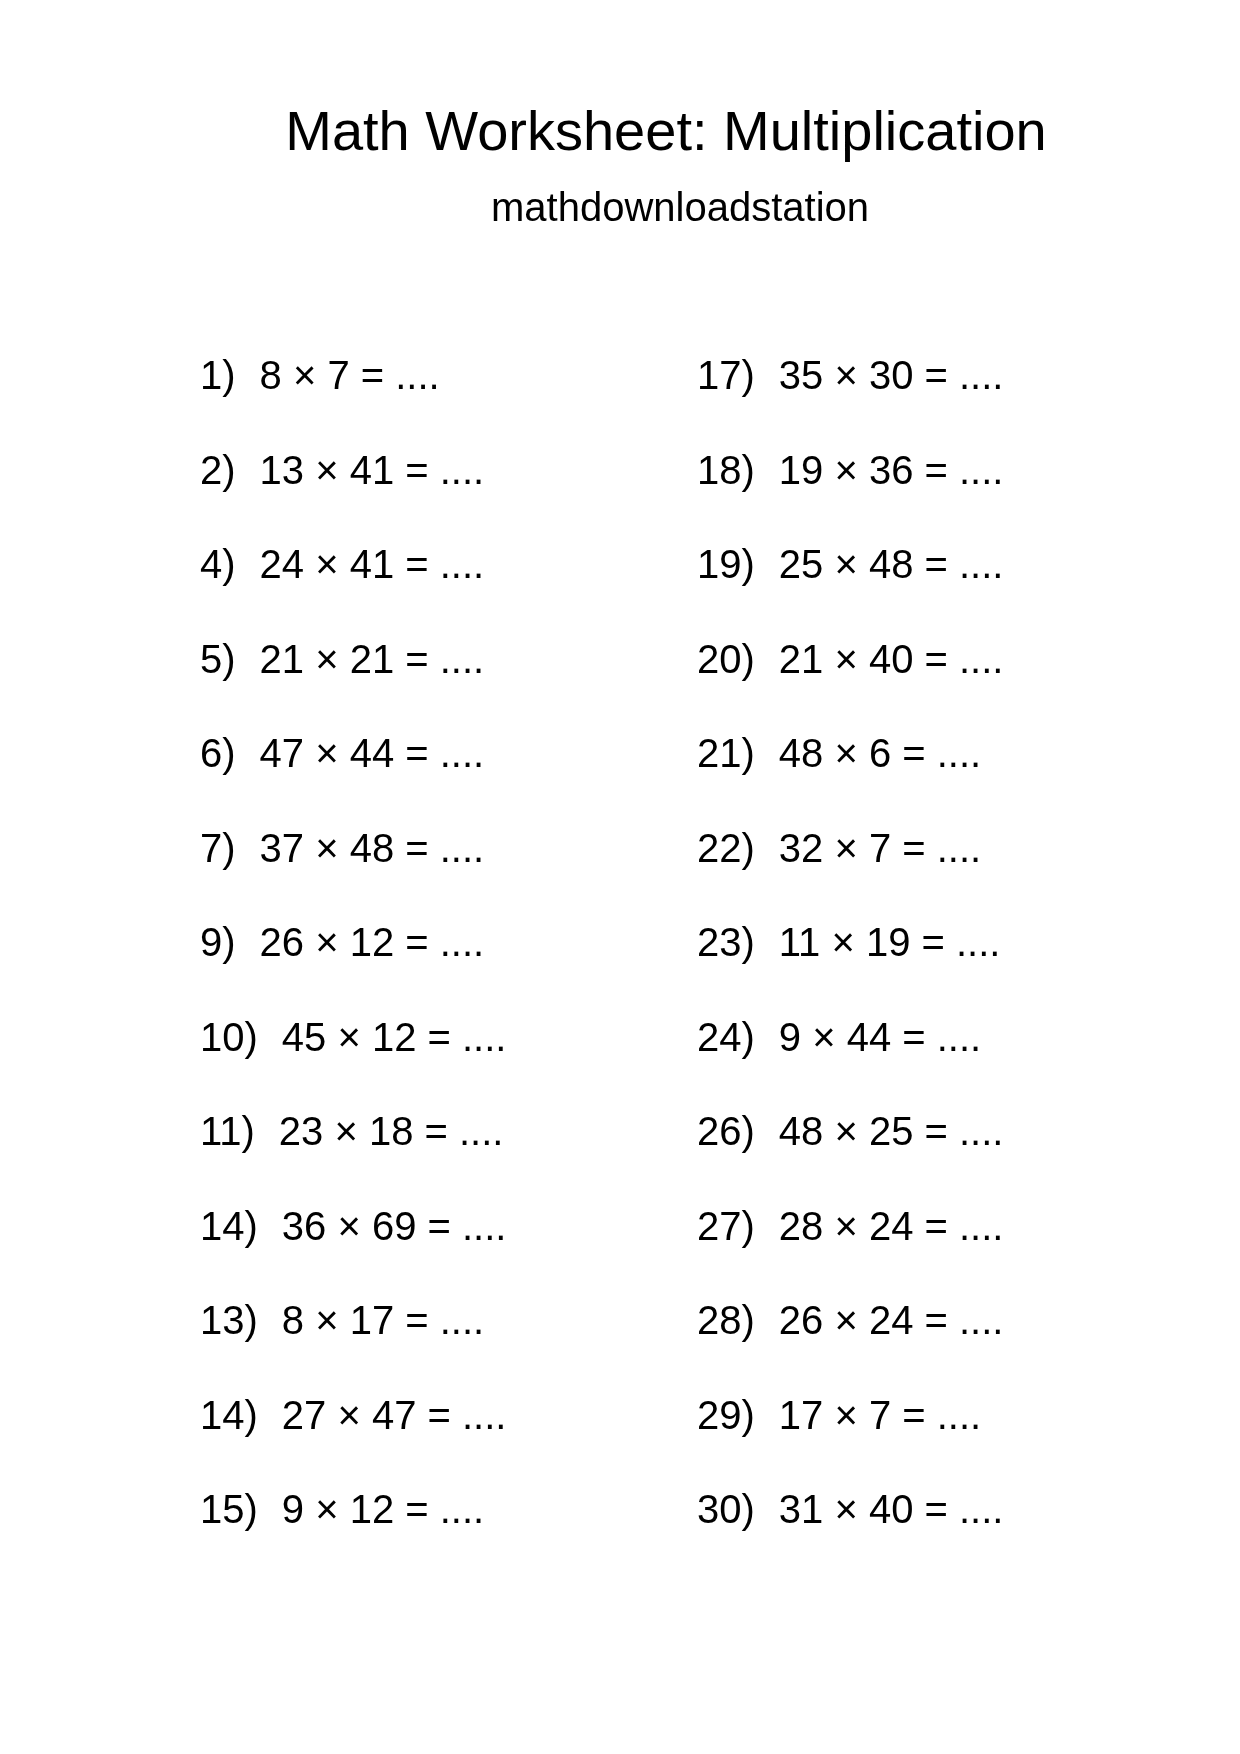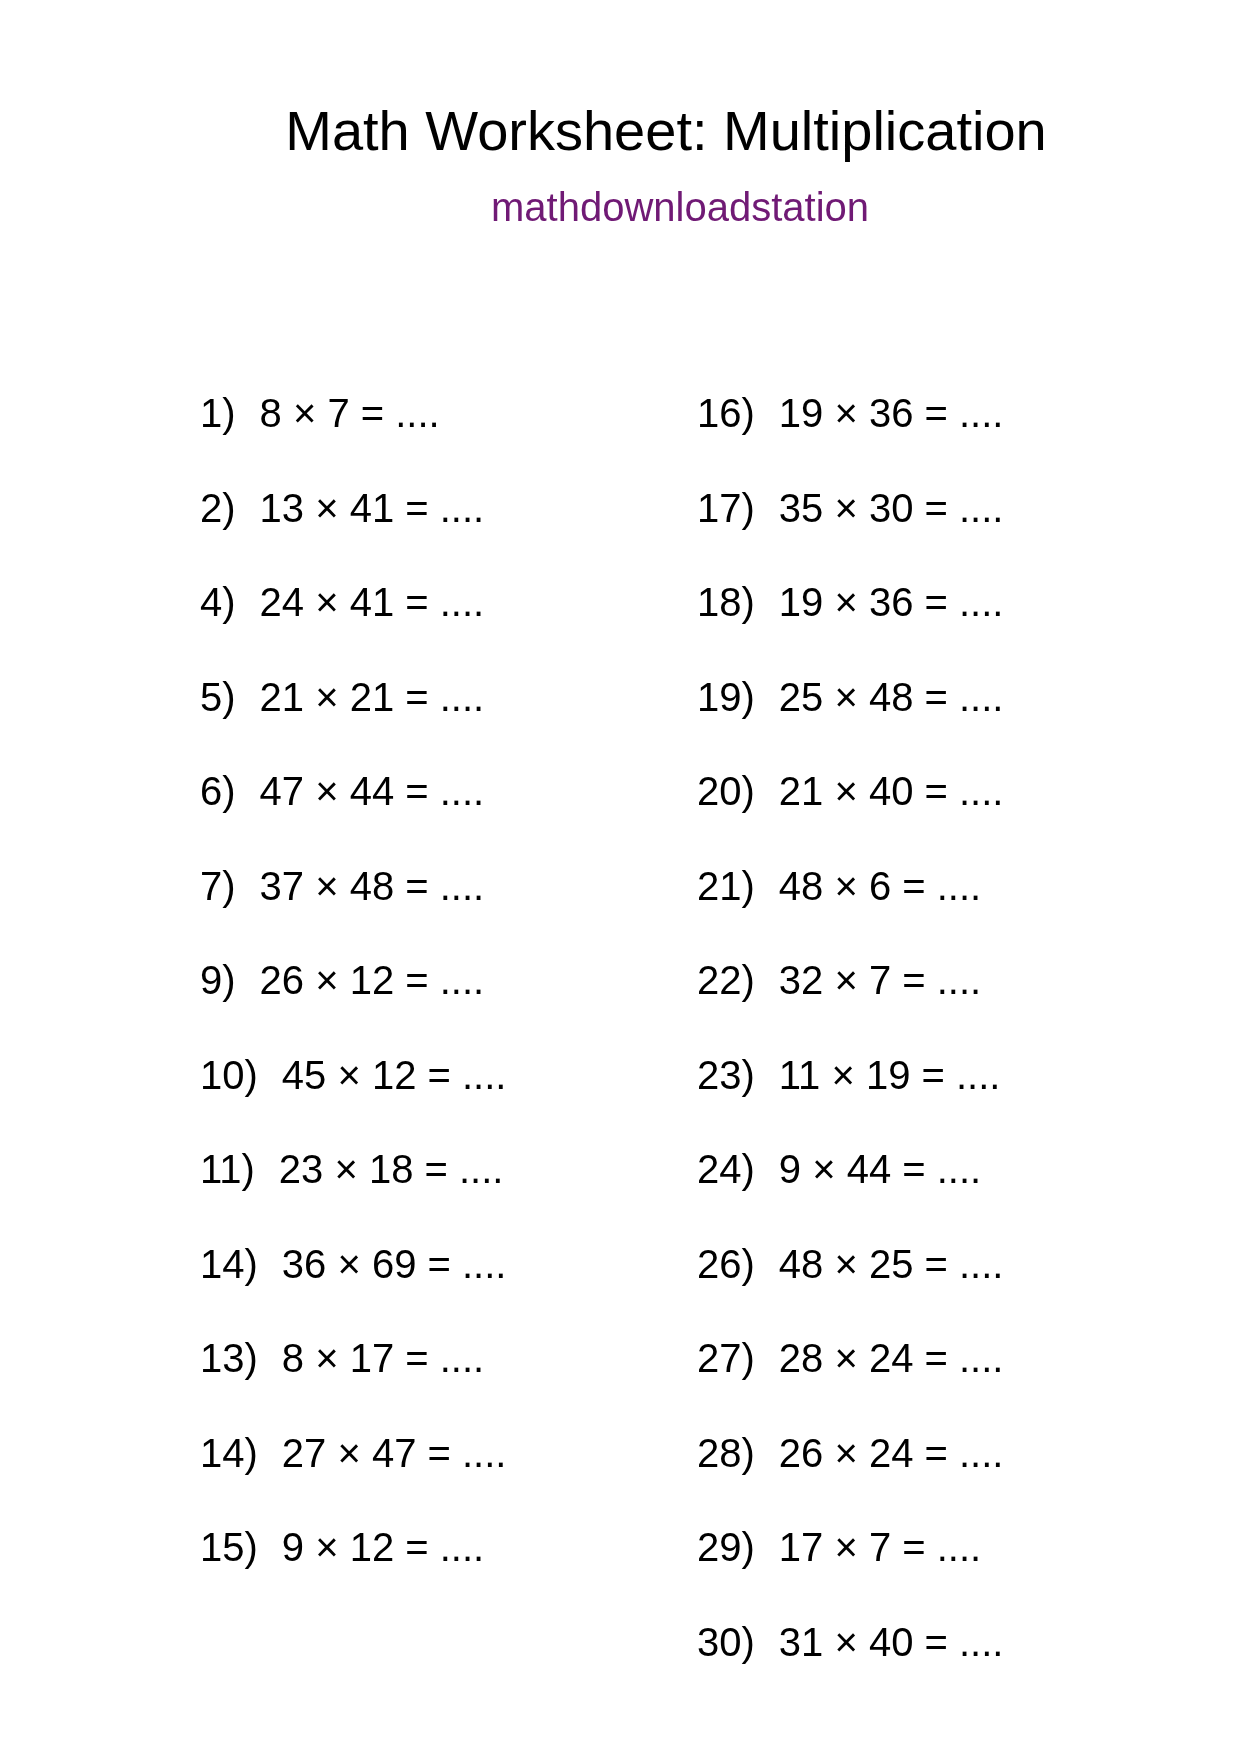--- a/index.html
+++ b/index.html
@@ -32,21 +32,21 @@
     .page-subtitle {
       position: absolute;
       left: 0;
       width: 1240px;
       top: 184px;
       padding-left: 120px;
       box-sizing: border-box;
       text-align: center;
       font-size: 40px;
       line-height: 46px;
-      color: #701a75;
+      color: #000000;
       white-space: nowrap;
     }
     .problems {
       position: absolute;
       top: 347px;
       left: 0;
       width: 1240px;
     }
     .column {
       position: absolute;
@@ -59,21 +59,20 @@
       font-size: 40px;
       line-height: 56px;
       white-space: nowrap;
     }
     .problem .num {
       display: inline-block;
     }
     .problem .expr {
       display: inline-block;
       margin-left: 24px;
-      margin-top: 38px;
     }
   </style>
 </head>
 <body>
 
 <h1 class="page-title">Math Worksheet: Multiplication</h1>
 <div class="page-subtitle">mathdownloadstation</div>
 
 <div class="problems">
   <div class="column left">
@@ -86,21 +85,20 @@
     <div class="problem"><span class="num">9)</span><span class="expr">26 × 12 = ....</span></div>
     <div class="problem"><span class="num">10)</span><span class="expr">45 × 12 = ....</span></div>
     <div class="problem"><span class="num">11)</span><span class="expr">23 × 18 = ....</span></div>
     <div class="problem"><span class="num">14)</span><span class="expr">36 × 69 = ....</span></div>
     <div class="problem"><span class="num">13)</span><span class="expr">8 × 17 = ....</span></div>
     <div class="problem"><span class="num">14)</span><span class="expr">27 × 47 = ....</span></div>
     <div class="problem"><span class="num">15)</span><span class="expr">9 × 12 = ....</span></div>
   </div>
 
   <div class="column right">
-    <div class="problem"><span class="num">16)</span><span class="expr">19 × 36 = ....</span></div>
     <div class="problem"><span class="num">17)</span><span class="expr">35 × 30 = ....</span></div>
     <div class="problem"><span class="num">18)</span><span class="expr">19 × 36 = ....</span></div>
     <div class="problem"><span class="num">19)</span><span class="expr">25 × 48 = ....</span></div>
     <div class="problem"><span class="num">20)</span><span class="expr">21 × 40 = ....</span></div>
     <div class="problem"><span class="num">21)</span><span class="expr">48 × 6 = ....</span></div>
     <div class="problem"><span class="num">22)</span><span class="expr">32 × 7 = ....</span></div>
     <div class="problem"><span class="num">23)</span><span class="expr">11 × 19 = ....</span></div>
     <div class="problem"><span class="num">24)</span><span class="expr">9 × 44 = ....</span></div>
     <div class="problem"><span class="num">26)</span><span class="expr">48 × 25 = ....</span></div>
     <div class="problem"><span class="num">27)</span><span class="expr">28 × 24 = ....</span></div>

